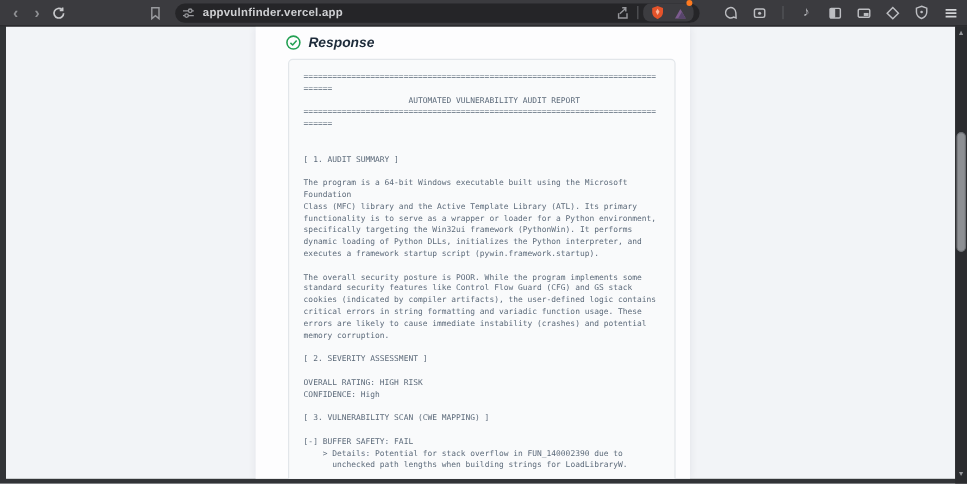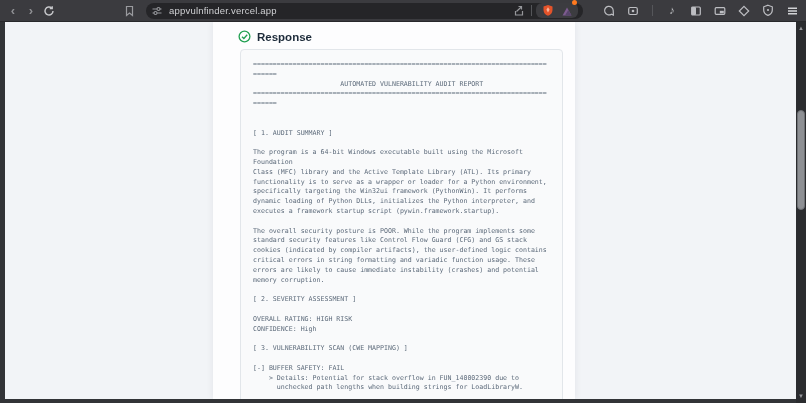--- a/index.html
+++ b/index.html
@@ -14,21 +14,21 @@
     display:flex;align-items:center;z-index:10;
   }
   .tbtn{
     width:18px;height:18px;display:flex;align-items:center;justify-content:center;
     color:#96979b;font-size:12px;line-height:1;flex:0 0 auto;cursor:default;
   }
   .nav-glyph{font-size:13px;font-weight:bold;color:#8f9094;}
   .toolbar svg{display:block;}
   .url-pill{
     margin-left:8px;height:16px;width:437px;background:#252528;border-radius:8px;
-    display:flex;align-items:center;padding:0 5px;box-sizing:border-box;flex:0 0 auto;
+    display:flex;align-items:center;padding:0 5px;box-sizing:border-box;flex:0 0 auto;font-weight:bold;
   }
   .url-text{
     color:#cfd0d3;font-size:9.5px;margin-left:6px;white-space:nowrap;
     letter-spacing:.2px;
   }
   .pill-spacer{flex:1;}
   .vsep{width:1px;height:11px;background:#55565a;margin:0 4px;flex:0 0 auto;}
   .ext-chip{
     display:flex;align-items:center;background:#3c3c40;border-radius:6px;
     height:15px;padding:0 4px;gap:4px;flex:0 0 auto;
@@ -55,21 +55,21 @@
   .scroll-down{bottom:2px;}
   .scroll-thumb{
     position:absolute;left:1px;top:88px;width:8px;height:100px;
     background:#8e9094;border:1px solid #6e7074;border-radius:4px;box-sizing:border-box;
   }
   
   .column{
     position:absolute;left:208px;top:0;width:362px;height:377px;
     background:#fdfdfe;box-shadow:0 0 7px rgba(20,30,50,.08);
   }
-  .resp-header{display:flex;align-items:flex-end;gap:6px;padding:6px 0 0 25px;height:15px;}
+  .resp-header{display:flex;align-items:center;gap:6px;padding:6px 0 0 25px;height:15px;font-style:italic;}
   .resp-title{font-size:11.5px;font-weight:bold;color:#1d2b3a;}
   .report-box{
     margin:6px 0 0 27px;width:323px;box-sizing:border-box;
     background:#f9fafb;border:1px solid #e2e6ea;border-radius:4px;
     padding:10px 12px;height:380px;
   }
   .report-pre{
     margin:0;width:297px;
     font-family:"DejaVu Sans Mono",monospace;font-size:6.6px;line-height:9.8px;
     color:#5c6a7a;white-space:pre-wrap;overflow-wrap:anywhere;

